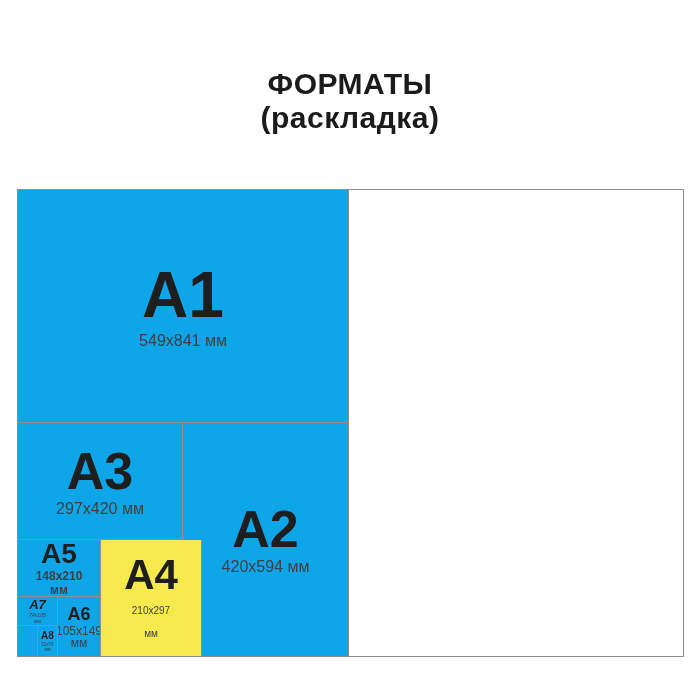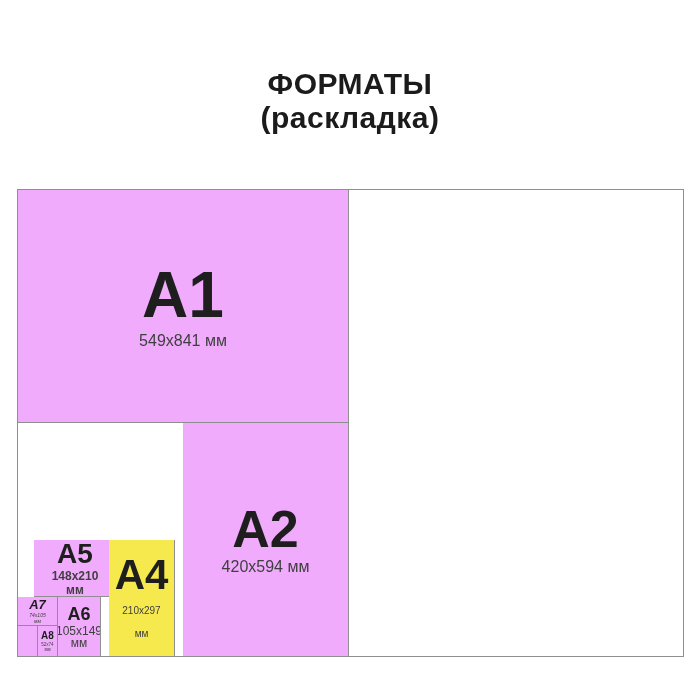--- a/index.html
+++ b/index.html
@@ -36,32 +36,32 @@
   }
 
   .box {
     position: absolute;
     box-sizing: border-box;
     display: flex;
     flex-direction: column;
     align-items: center;
     justify-content: center;
     text-align: center;
-    background: #f0abfc;
+    background: #0ea5e9;
     overflow: hidden;
   }
   .br { border-right: 1px solid #8f8f8f; }
   .bb { border-bottom: 1px solid #8f8f8f; }
 
   .f-a1 { left: 0;    top: 0;    width: 331px; height: 233px; }
   .f-a0 { left: 331px; top: 0;   width: 334px; height: 466px; }
   .f-a3 { left: 0;    top: 233px; width: 165px; height: 117px; }
   .f-a2 { left: 165px; top: 233px; width: 166px; height: 233px; }
-  .f-a5 { left: 16px;    top: 350px; width: 83px;  height: 57px; }
-  .f-a4 { left: 91px; top: 350px; width: 66px;  height: 116px; }
+  .f-a5 { left: 0;    top: 350px; width: 83px;  height: 57px; }
+  .f-a4 { left: 83px; top: 350px; width: 101px;  height: 116px; }
   .f-a7 { left: 0;    top: 407px; width: 40px;  height: 29px; font-style: italic; }
   .f-a6 { left: 40px; top: 407px; width: 43px;  height: 59px; }
   .f-empty { left: 0; top: 436px; width: 20px;  height: 30px; }
   .f-a8 { left: 20px; top: 436px; width: 20px;  height: 30px; }
 
   .fmt-label { font-weight: 700; color: #1e1e1e; line-height: 1.0; }
   .fmt-size  { font-weight: 400; color: #3f3f3f; text-align: center; }
 
   .f-a1 .fmt-label, .f-a0 .fmt-label { font-size: 64px; }
   .f-a1 .fmt-size,  .f-a0 .fmt-size  { font-size: 16px; margin-top: 5px; }
@@ -95,20 +95,24 @@
   </div>
 
   <div class="sheet">
 
     <div class="box f-a1 br bb">
       <div class="fmt-label">A1</div>
       <div class="fmt-size">549x841 мм</div>
     </div>
 
 
+    <div class="box f-a3 br bb">
+      <div class="fmt-label">A3</div>
+      <div class="fmt-size">297x420 мм</div>
+    </div>
 
     <div class="box f-a2 br">
       <div class="fmt-label">A2</div>
       <div class="fmt-size">420x594 мм</div>
     </div>
 
     <div class="box f-a5 br bb">
       <div class="fmt-label">A5</div>
       <div class="fmt-size">148x210</div>
       <div class="fmt-size" style="margin-top:0;">мм</div>

